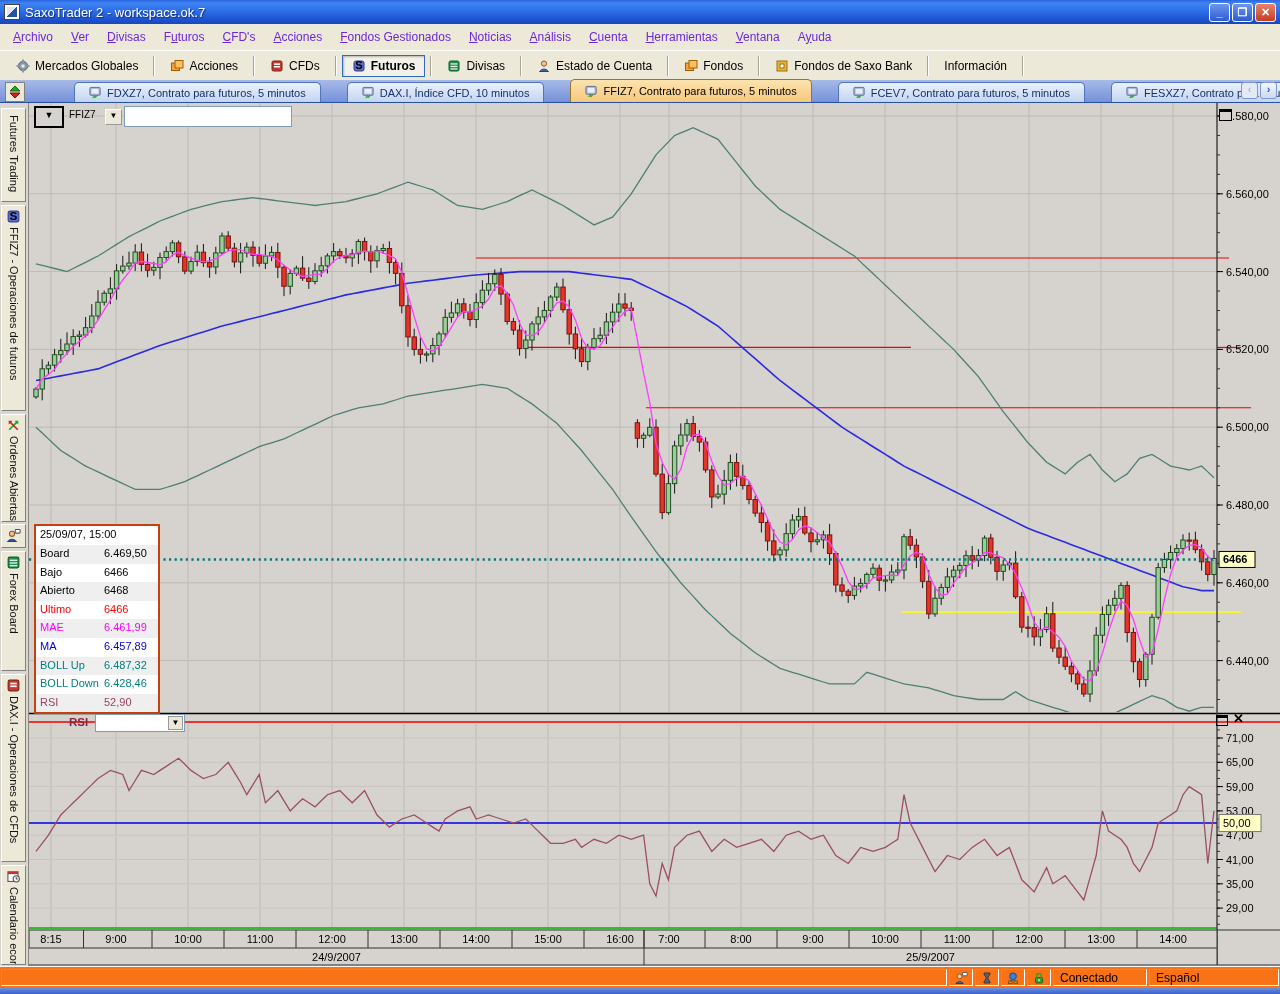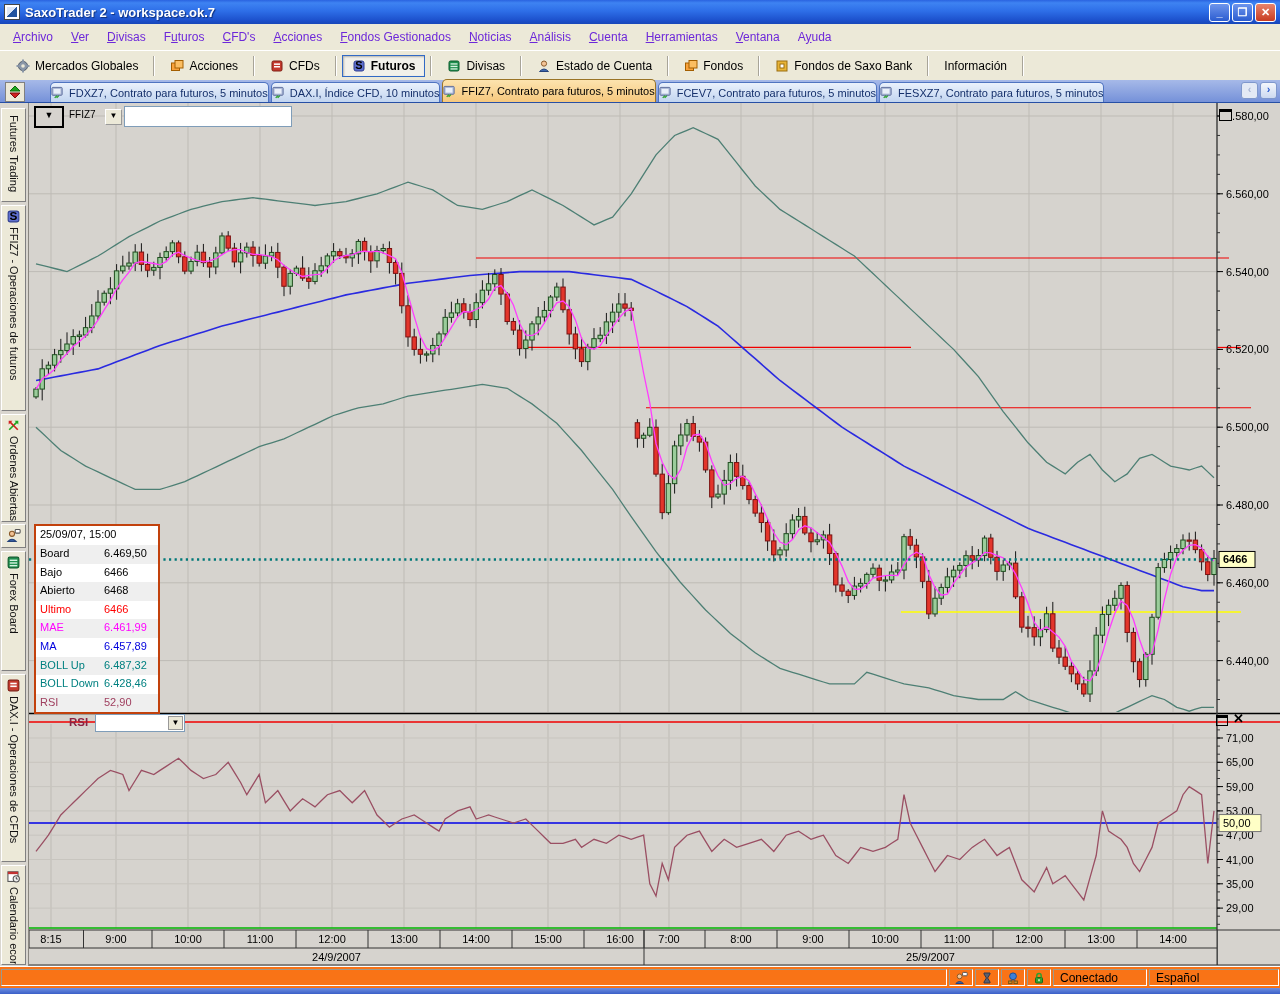--- a/index.html
+++ b/index.html
@@ -7,21 +7,21 @@
        font-family:"Liberation Sans",sans-serif;font-size:12px;background:#ECE9D8;
        -webkit-font-smoothing:none;}
   
   #titlebar{position:absolute;left:0;top:0;width:1280px;height:24px;
     background:linear-gradient(to bottom,#2A63E0 0%,#3E83F2 12%,#2E6FE8 45%,#1C50CC 85%,#1747B8 100%);
     display:flex;align-items:center;color:#fff;}
   #titlebar .appicon{width:16px;height:16px;margin:0 5px 0 4px;background:#fff;border:1px solid #444;
     position:relative;box-sizing:border-box;}
   #titlebar .appicon:before{content:"";position:absolute;left:2px;top:2px;width:10px;height:10px;
     background:linear-gradient(135deg,#DDE6F5 0%,#DDE6F5 45%,#23549F 46%,#23549F 100%);}
-  #titlebar .title{font-weight:bold;font-size:13px;text-shadow:1px 1px 1px #10307A;}
+  #titlebar .title{font-weight:normal;font-size:13px;text-shadow:1px 1px 1px #10307A;}
   #titlebar .winbtns{margin-left:auto;display:flex;gap:2px;padding-right:4px;}
   .winbtn{width:21px;height:19px;border-radius:3px;border:1px solid #fff;box-sizing:border-box;
     color:#fff;font-size:11px;font-weight:bold;text-align:center;line-height:16px;
     background:linear-gradient(to bottom,#6E95EC,#2B5CD0);}
   .winbtn.close{background:linear-gradient(to bottom,#E8846C,#C83C22);}
   
   #menubar{position:absolute;left:0;top:24px;width:1280px;height:26px;background:#ECE9D8;
     display:flex;align-items:center;padding-left:4px;box-sizing:border-box;}
   .menu-item{padding:3px 9px;color:#6d28d9;cursor:default;}
   .menu-item u{text-decoration:underline;}
@@ -30,23 +30,23 @@
     display:flex;align-items:center;padding-left:6px;box-sizing:border-box;border-top:1px solid #fff;}
   .tb-btn{display:flex;align-items:center;gap:5px;padding:3px 9px;border:1px solid transparent;color:#000;}
   .tb-btn.active{border:1px solid #316AC5;background:#F2F1EA;font-weight:bold;
     box-shadow:inset 1px 1px 2px rgba(0,0,0,.25);}
   .tb-sep{width:1px;height:20px;background:#A8A498;margin:0 5px;border-right:1px solid #fff;}
   .micon{display:inline-block;line-height:0;}
   
   #tabstrip{position:absolute;left:0;top:80px;width:1280px;height:23px;
     background:linear-gradient(to bottom,#A6B9E8,#7591D9);border-bottom:1px solid #274FA5;box-sizing:border-box;}
   #tabs{position:absolute;left:50px;bottom:0;display:flex;align-items:flex-end;height:22px;}
-  .tab{display:flex;align-items:center;gap:5px;height:19px;padding:0 0;margin-right:2px;
+  .tab{display:flex;align-items:center;gap:5px;height:19px;padding:0 14px;margin-right:2px;
     background:linear-gradient(to bottom,#EAF1FC,#C2D5F0);border:1px solid #4F74C0;border-bottom:none;
-    border-radius:5px 5px 0 0;color:#15306B;font-size:11px;white-space:nowrap;}
+    border-radius:5px 5px 0 0;color:#15306B;font-size:11px;white-space:nowrap;margin-left:24px;}
   .tab.active{height:22px;background:linear-gradient(to bottom,#FCE3AE,#F6C87E);color:#000;font-weight:normal;
     border-color:#9A7426;}
   #tab-scroll{position:absolute;right:3px;bottom:3px;display:flex;gap:2px;}
   .scrollbtn{width:15px;height:15px;border:1px solid #7E97CC;border-radius:3px;background:linear-gradient(#F4F7FC,#CCD9F0);
     color:#2B5CD0;font-weight:bold;font-size:11px;line-height:13px;text-align:center;}
   .scrollbtn.disabled{color:#A9B6D4;background:#E3E9F5;}
   
   #corner-arrows{position:absolute;left:5px;top:82px;width:20px;height:20px;background:#ECE9D8;
     border:1px solid #808080;box-sizing:border-box;display:flex;align-items:center;justify-content:center;}
   

